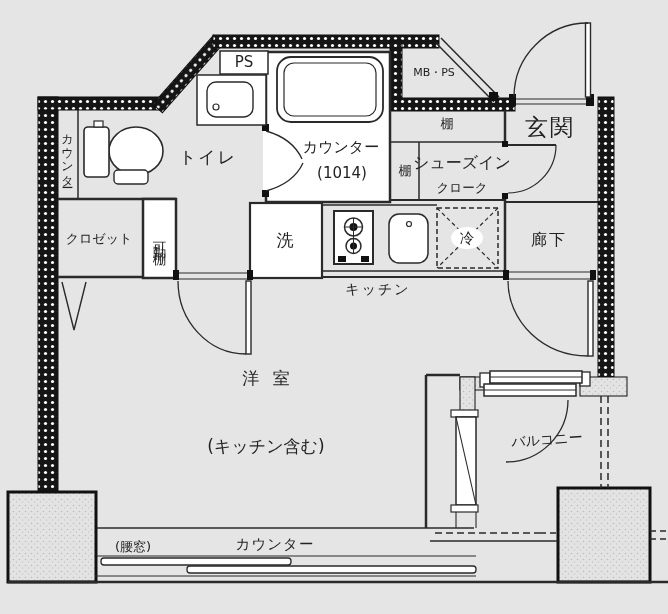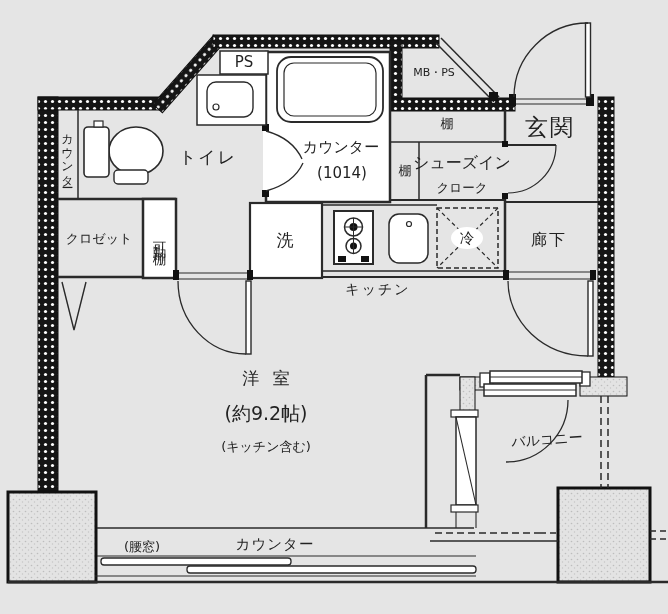--- a/index.html
+++ b/index.html
@@ -201,19 +201,18 @@
 <div class="lbl vert" style="left:67px;top:153px;font-size:12px">カウンター</div>
 <div class="lbl" style="left:99px;top:239px;font-size:13px">クロゼット</div>
 <div class="lbl vert" style="left:159.5px;top:238px;font-size:13.5px;letter-spacing:5px">可動棚</div>
 <div class="lbl" style="left:341px;top:147px;font-size:15px">カウンター</div>
 <div class="lbl" style="left:342px;top:173px;font-size:15px">(1014)</div>
 <div class="lbl" style="left:285px;top:241px;font-size:17px">洗</div>
 <div class="lbl" style="left:378px;top:290px;font-size:14px;letter-spacing:2px">キッチン</div>
 <div class="lbl" style="left:467px;top:238px;font-size:14.5px">冷</div>
 <div class="lbl" style="left:549px;top:240px;font-size:16px;letter-spacing:2px">廊下</div>
 <div class="lbl" style="left:268px;top:379px;font-size:17px;letter-spacing:4px">洋 室</div>
-<div class="lbl" style="left:266px;top:414px;font-size:19px">(約9.2帖)</div>
-<div class="lbl" style="left:266px;top:447px;font-size:13px">(キッチン含む)</div>
+<div class="lbl" style="left:266px;top:447px;font-size:17px">(キッチン含む)</div>
 <div class="lbl" style="left:547px;top:440px;font-size:14px;transform:translate(-50%,-50%) rotate(-4deg)">バルコニー</div>
 <div class="lbl" style="left:275px;top:544px;font-size:14.5px;letter-spacing:1px">カウンター</div>
-<div class="lbl" style="left:142px;top:547px;font-size:13px">(腰窓)</div>
+<div class="lbl" style="left:133px;top:547px;font-size:13px">(腰窓)</div>
 
 </div>
 
 </body></html>

